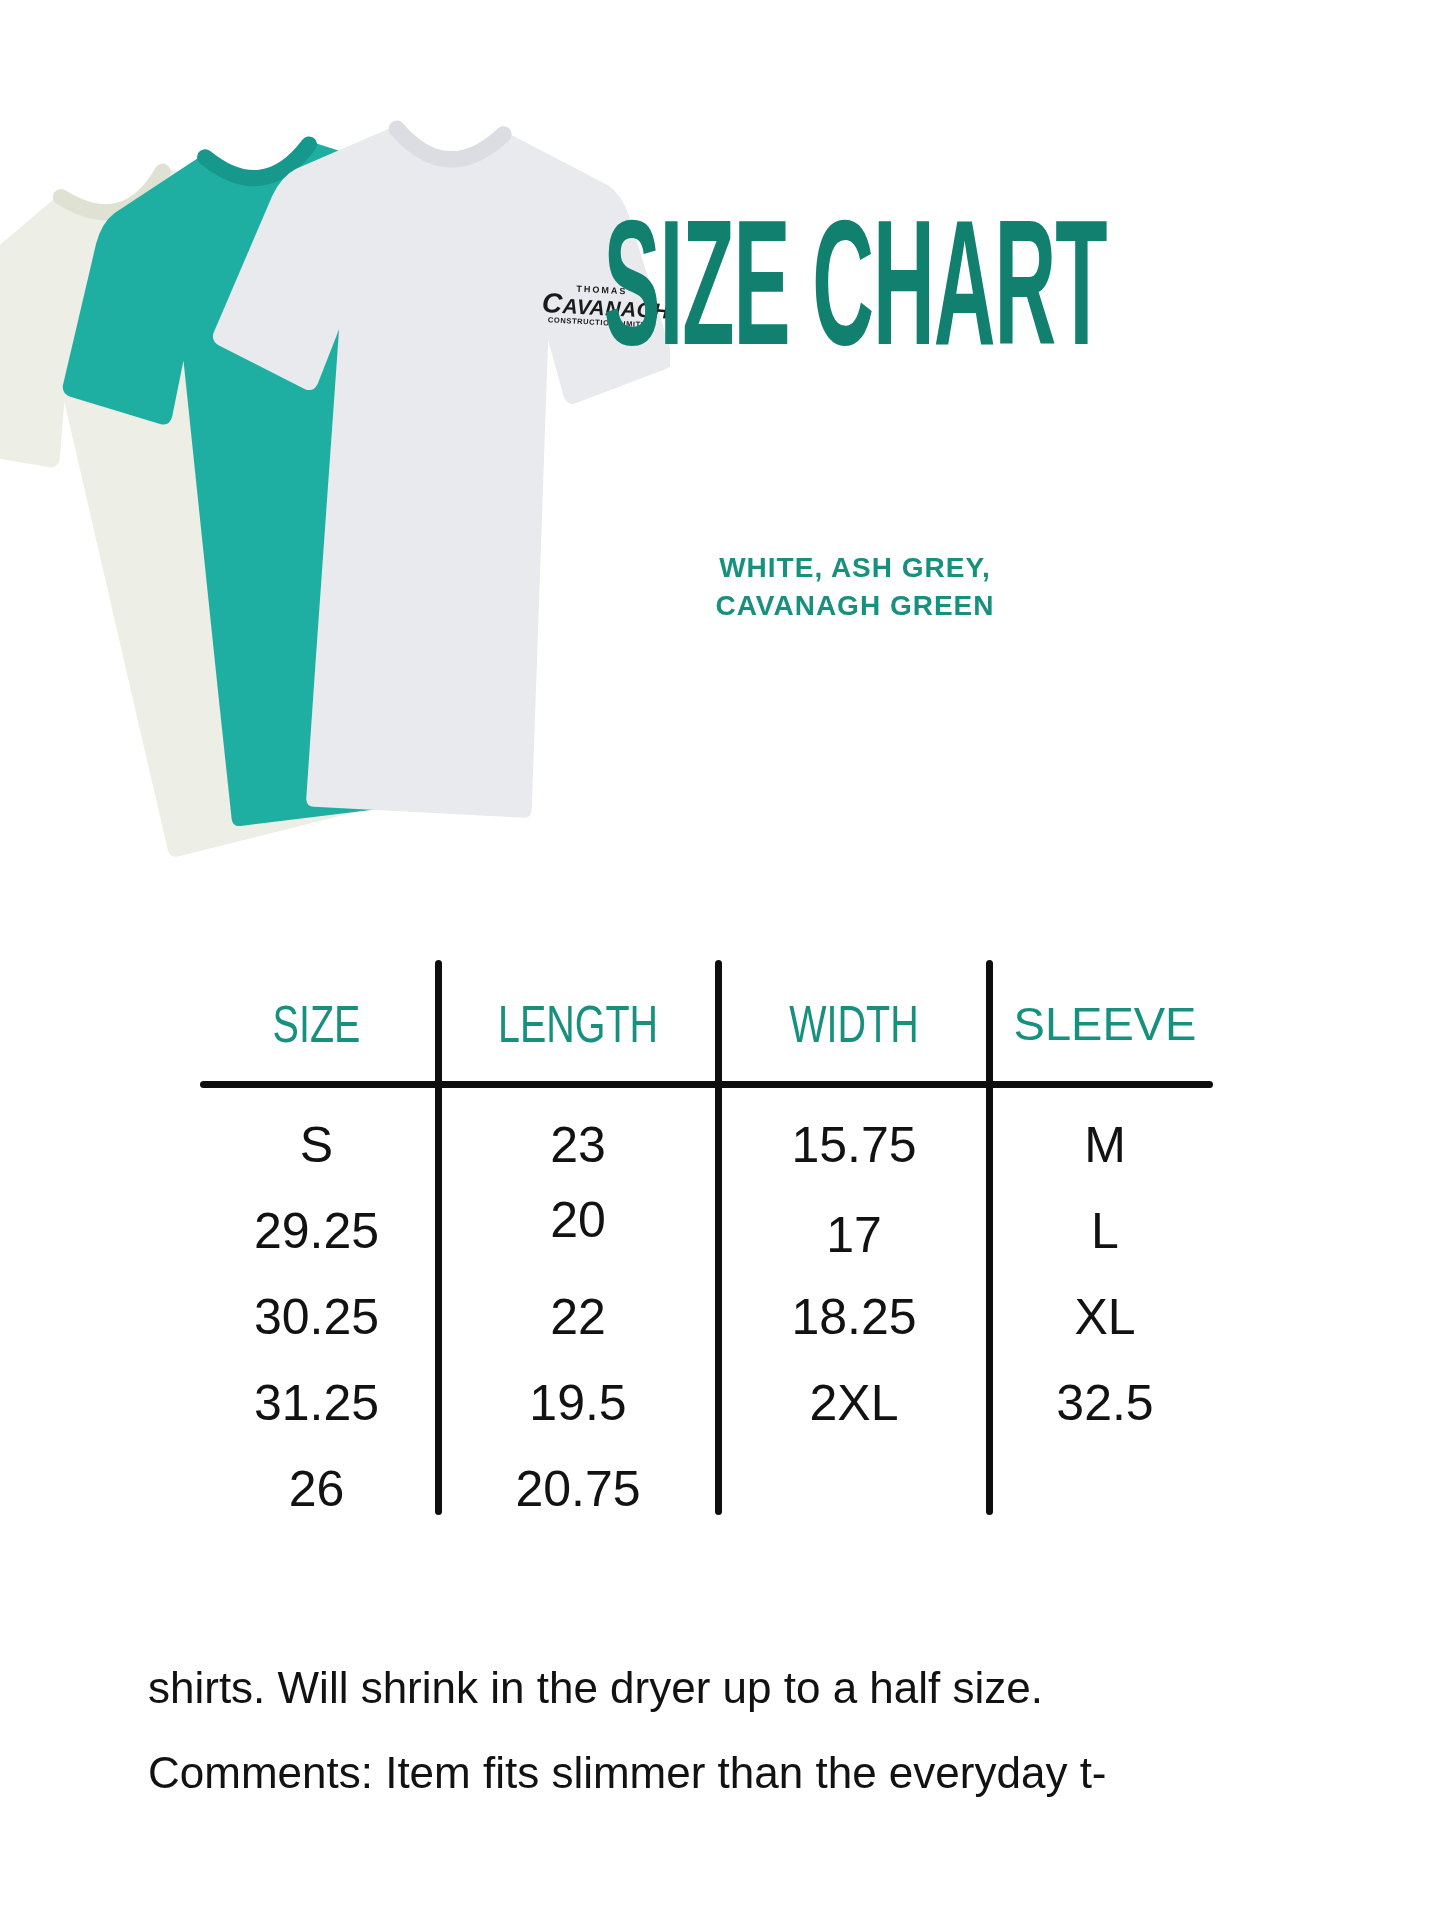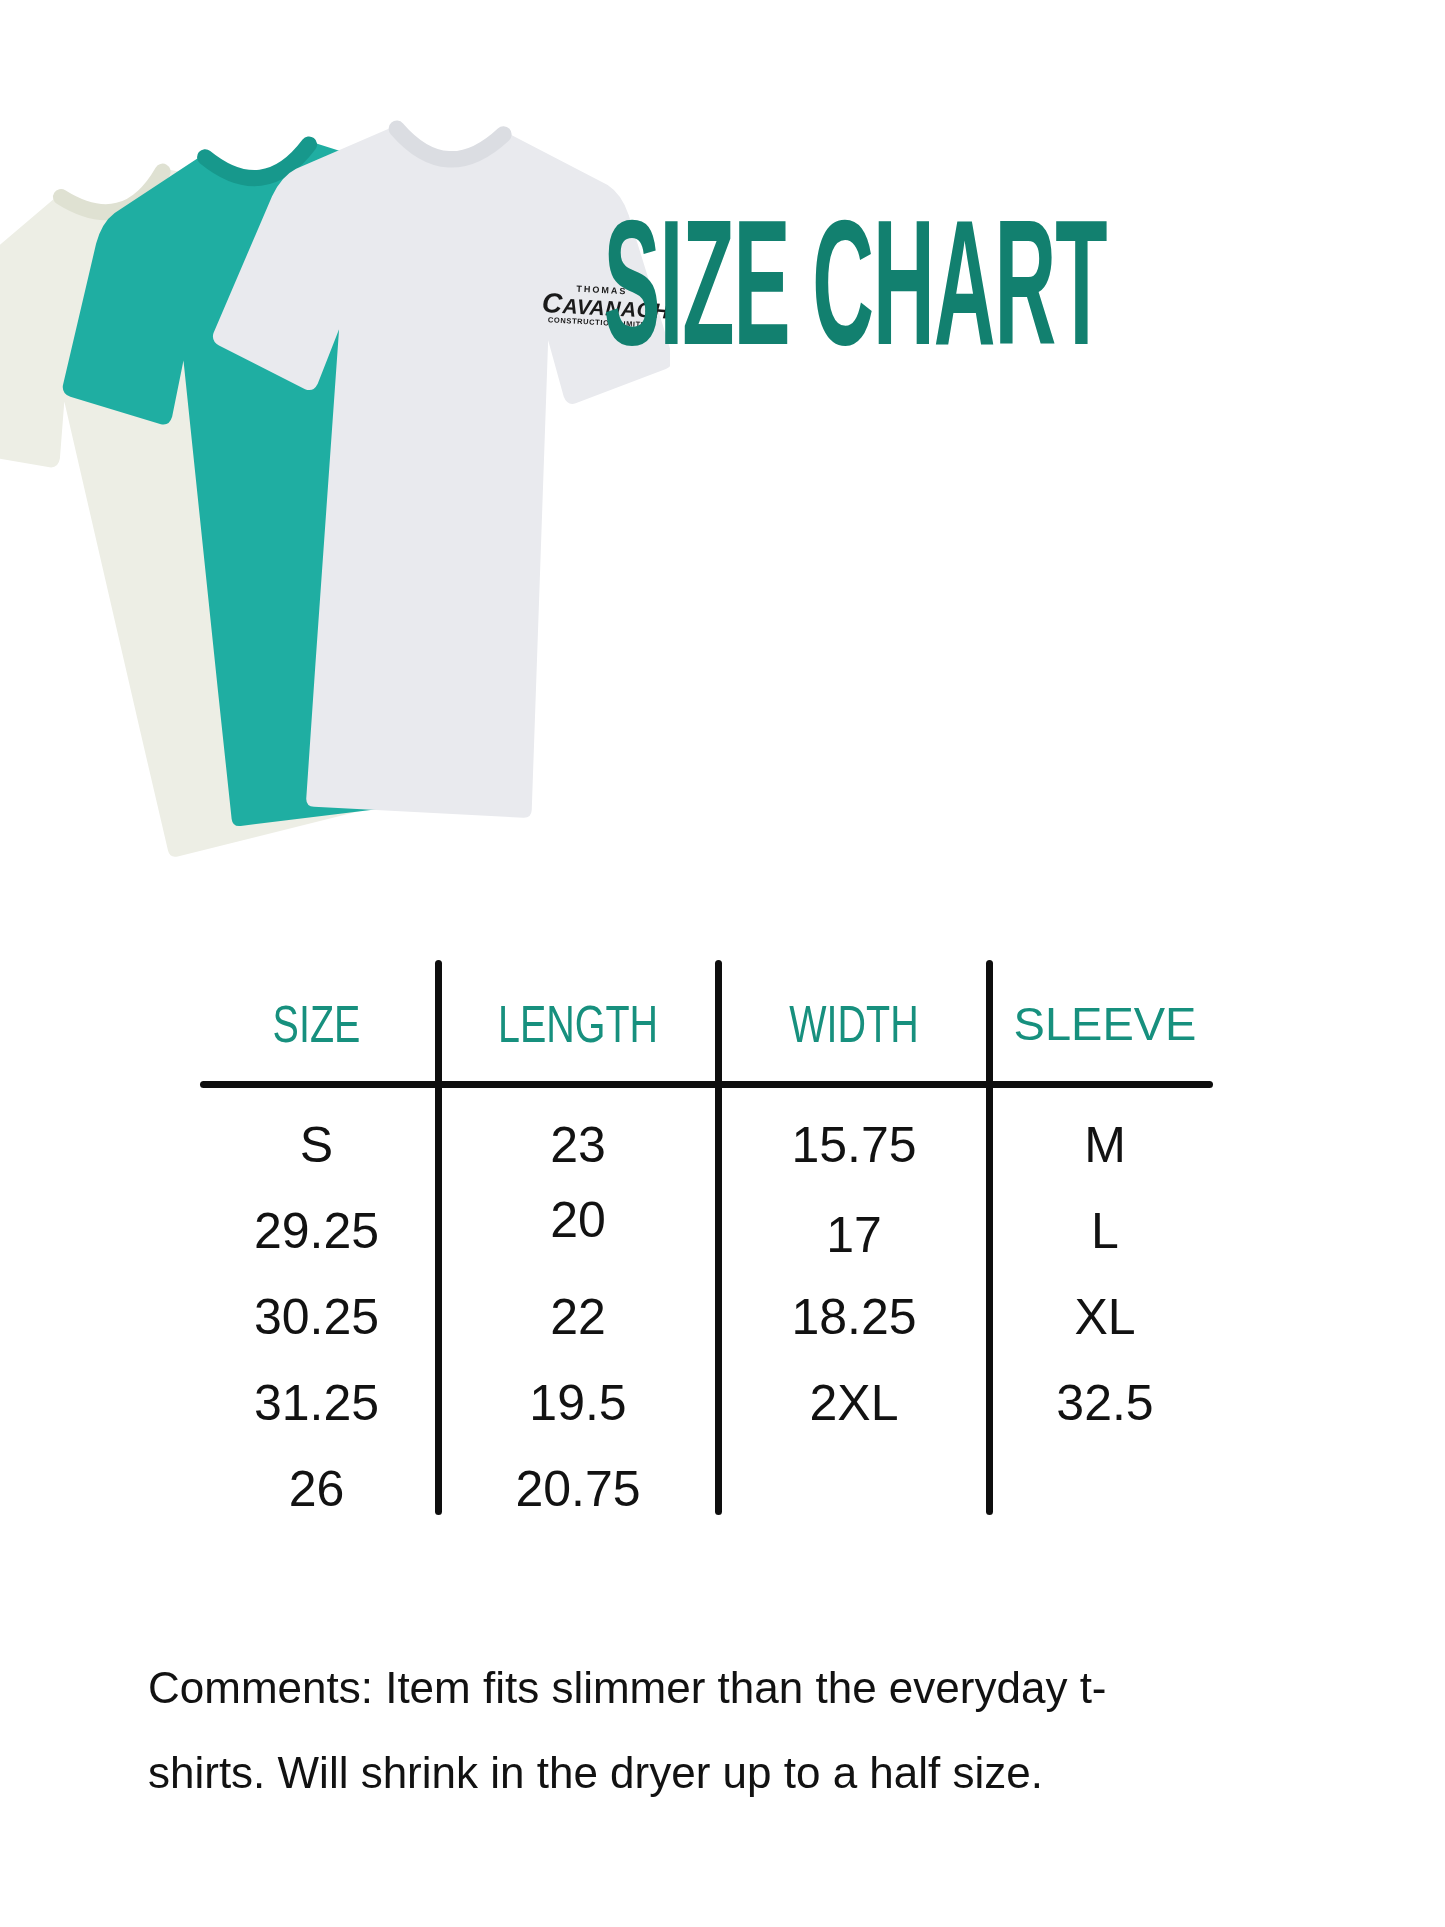--- a/index.html
+++ b/index.html
@@ -115,20 +115,24 @@
     <div class="logo-top">THOMAS</div>
     <div class="logo-main">CAVANAGH</div>
     <div class="logo-bottom">CONSTRUCTION LIMITED</div>
   </div>
 
   <div class="big-title">
     <span>SIZE CHART</span>
   </div>
 
 
+  <div class="colors-note">
+    <div>WHITE, ASH GREY,</div>
+    <div>CAVANAGH GREEN</div>
+  </div>
 
   <div class="size-table">
     <div class="vline v1"></div>
     <div class="vline v2"></div>
     <div class="vline v3"></div>
     <div class="hline"></div>
     <div class="thead">
         <div class="hcell cond">SIZE</div>
         <div class="hcell cond">LENGTH</div>
         <div class="hcell cond">WIDTH</div>
@@ -150,17 +154,17 @@
         <div class="bcell c1 r3">31.25</div>
         <div class="bcell c3 r3">19.5</div>
         <div class="bcell c0 r4">2XL</div>
         <div class="bcell c1 r4">32.5</div>
         <div class="bcell c2 r4">26</div>
         <div class="bcell c3 r4">20.75</div>
       </div>
   </div>
 
   <div class="comments">
+    <div>shirts. Will shrink in the dryer up to a half size.</div>
     <div>Comments: Item fits slimmer than the everyday t-</div>
-    <div>shirts. Will shrink in the dryer up to a half size.</div>
   </div>
 
 </div>
 
 </body></html>

